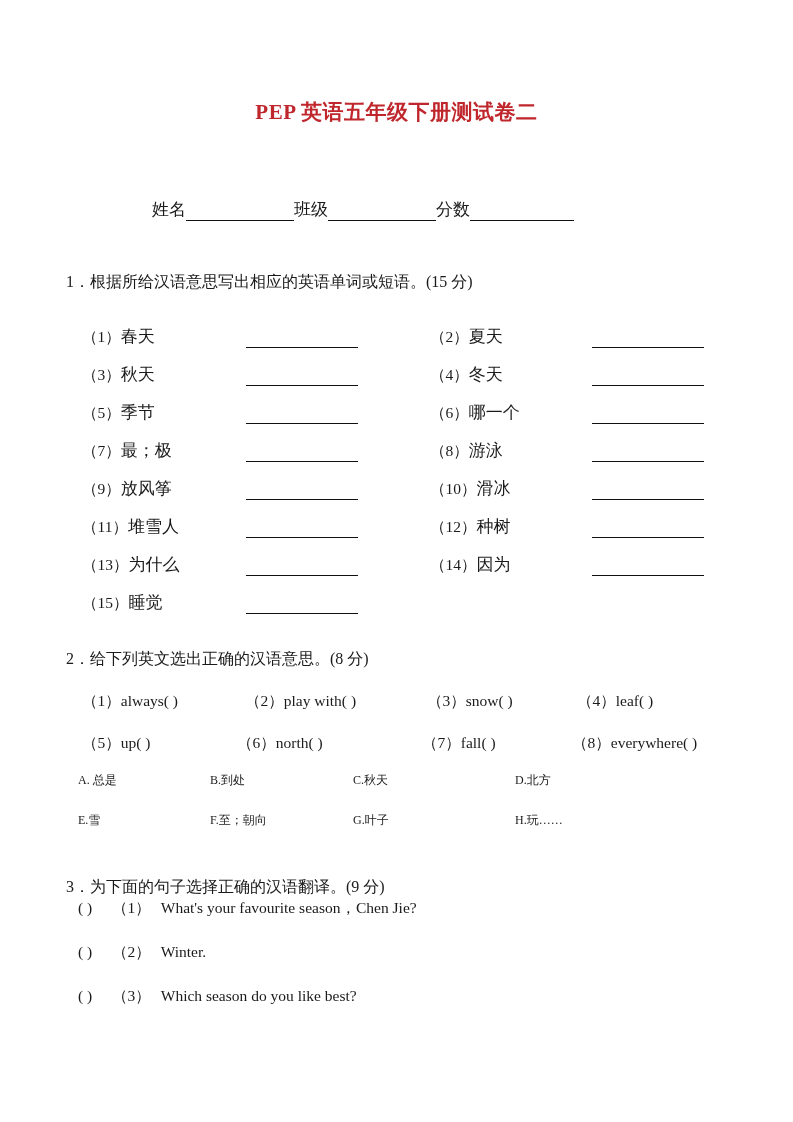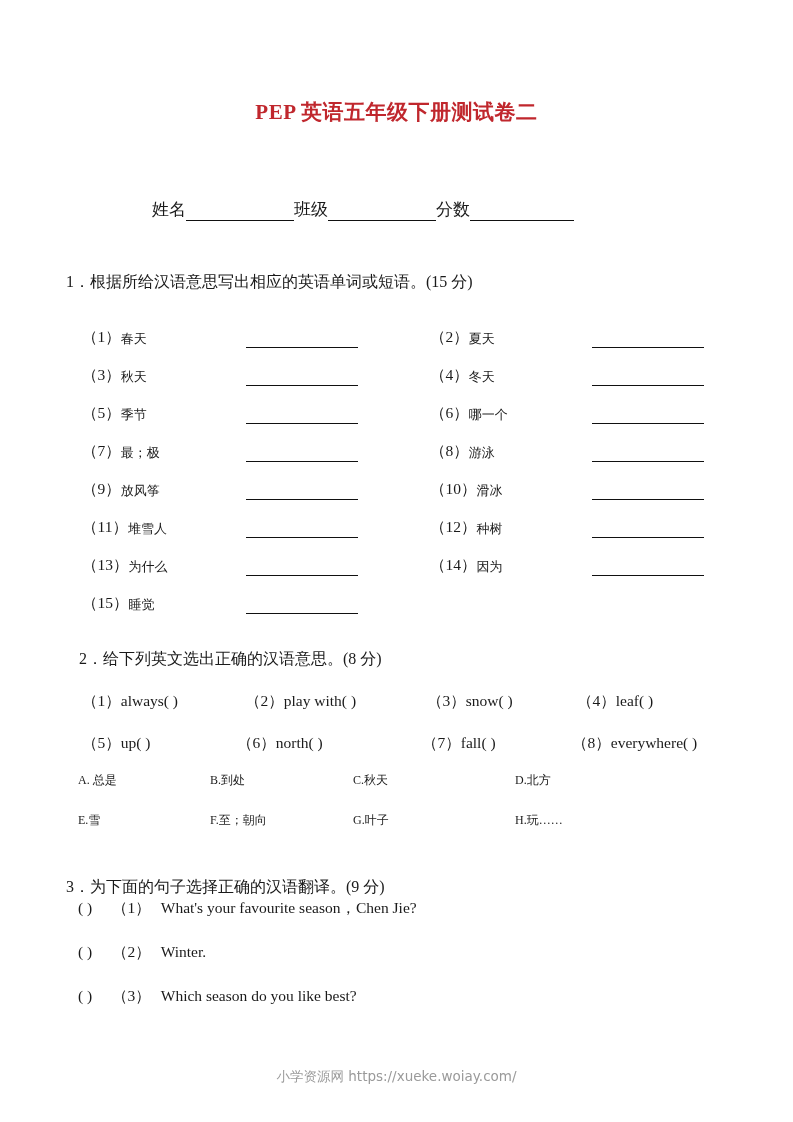--- a/index.html
+++ b/index.html
@@ -58,21 +58,21 @@
   .rule-c { width: 104px; }
 
   
   .sec-head {
     position: absolute;
     left: 66px;
     font-size: 16px;
     white-space: nowrap;
   }
   #sec1-head { top: 272px; }
-  #sec2-head { top: 649px; margin-left: 13px; }
+  #sec2-head { top: 649px; }
   #sec3-head { top: 855px; margin-top: 22px; }
 
   
   .q1-grid {
     position: absolute;
     top: 310px;
     left: 82px;
     width: 640px;
   }
   .q1-row {
@@ -85,21 +85,21 @@
     align-items: flex-end;
     white-space: nowrap;
   }
   .q1-cell.left  { width: 348px; }
   .q1-cell.right { width: 292px; }
   .q1-num {
     font-size: 15.5px;
     display: inline-block;
   }
   .q1-word {
-    font-size: 13px;
+    font-size: 17px;
     display: inline-block;
   }
   .q1-blank {
     display: inline-block;
     border-bottom: 1.2px solid #111;
     height: 14px;
     flex: 0 0 auto;
   }
   
   .q1-cell.left  .q1-blank { width: 112px; margin-left: auto; margin-right: 72px; }
@@ -322,15 +322,14 @@
       <span class="q3-paren">(   )</span><span class="q3-idx">（1）</span><span class="q3-text">What's your favourite season，Chen Jie?</span>
     </div>
     <div class="q3-item" style="top:942px">
       <span class="q3-paren">(   )</span><span class="q3-idx">（2）</span><span class="q3-text">Winter.</span>
     </div>
     <div class="q3-item" style="top:986px">
       <span class="q3-paren">(   )</span><span class="q3-idx">（3）</span><span class="q3-text">Which season do you like best?</span>
     </div>
   </div>
 
-  <div class="footer">小学资源网 https://xueke.woiay.com/</div>
 
 </div>
 
 </body></html>

